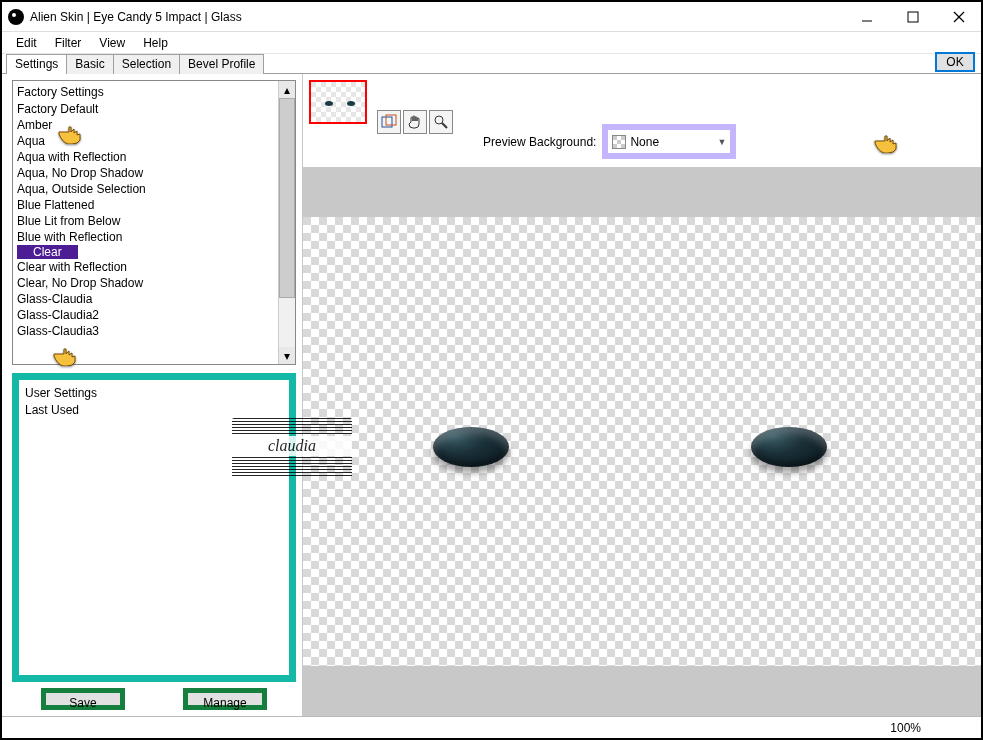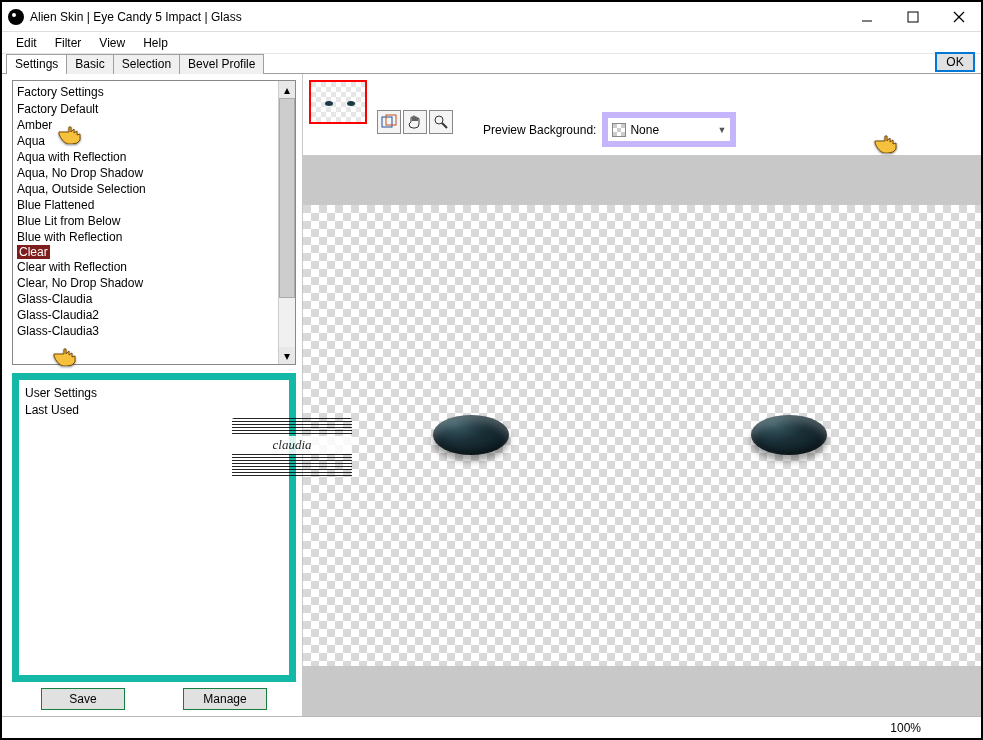--- a/index.html
+++ b/index.html
@@ -19,47 +19,47 @@
 .tab.active { background:#fff; z-index:2; }
 .ok-cancel { position:absolute; right:6px; top:-2px; display:flex; flex-direction:column; gap:3px; }
 .btn { width:40px; height:20px; border:1px solid #707070; background:#e1e1e1; text-align:center; line-height:18px; }
 .btn.primary { border:2px solid #0078d7; background:#e1e1e1; line-height:16px; }
 .body { flex:1; display:flex; position:relative; }
 .left-panel { width:300px; display:flex; flex-direction:column; padding:6px 6px 6px 10px; }
 .listbox { border:1px solid #888; height:285px; display:flex;gap:8px; }
 .list-content { flex:1; overflow:hidden; padding:2px 4px; }
 .list-header { font-weight:normal; padding:2px 0; }
 .list-item { padding:1px 0; white-space:nowrap; }
-.list-item.selected { background:#7f1d1d; color:#fff; display:inline-block; padding:0 2px; }
+.list-item.selected { background:#4c1d95; color:#fff; display:inline-block; padding:0 16px; }
 .scrollbar { width:17px; background:#f0f0f0; border-left:1px solid #ccc; display:flex; flex-direction:column; }
 .scroll-arrow { height:17px; background:#e8e8e8; display:flex; align-items:center; justify-content:center; }
 .scroll-thumb { background:#cdcdcd; border:1px solid #aaa; }
 .listbox2 { border:7px solid #14b8a6; flex:1; margin-top:8px; padding:4px 6px; }
 .btn-row { display:flex; justify-content:space-around; margin-top:6px; }
-.wide-btn { width:84px; height:22px; border:1px solid #15803d; background:#e1e1e1; text-align:center; line-height:20px; }
+.wide-btn { width:84px; height:22px; border:5px solid #15803d; background:#e1e1e1; text-align:center; line-height:20px; }
 .right-panel { flex:1; display:flex; flex-direction:column; background:#c8c8c8; border-left:1px solid #c8c8c8; }
 .thumb-row { background:#fff; padding:6px 6px 8px; display:flex; align-items:flex-start; gap:10px; }
 .thumb { width:58px; height:44px; border:2px solid #ff0000; background:
   repeating-conic-gradient(#fff 0 25%, #e6e6e6 0 50%) 0 0/10px 10px; position:relative; }
 .thumb::after { content:""; position:absolute; left:14px; top:19px; width:8px; height:5px; background:#1b3a44; border-radius:50%; box-shadow: 22px 0 #1b3a44; }
 .tool-icons { display:flex; gap:2px; margin-top:30px; }
 .tool-icon { width:24px; height:24px; border:1px solid #888; background:#f4f4f4; display:flex; align-items:center; justify-content:center; }
-.preview-bg { display:flex; align-items:center; gap:6px; margin-top:32px; margin-left:20px; }
+.preview-bg { display:flex; align-items:center; gap:6px; margin-top:44px; margin-left:20px; }
 .combo { width:134px; height:35px; border:6px solid #c4b5fd; background:#fff; display:flex; align-items:center; padding:0 4px; justify-content:space-between; }
 .combo-arrow { font-size:9px; color:#555; }
 .gray-bar { height:50px; background:#c8c8c8; }
 .checker-area { flex:1; background:
   repeating-conic-gradient(#fff 0 25%, #d9d9d9 0 50%) 0 0/16px 16px; position:relative; }
 .glass-eye { position:absolute; width:76px; height:40px; border-radius:50%; background: radial-gradient(ellipse at 30% 25%, #3a5a64 0%, #1a2f37 40%, #08141a 100%); box-shadow: 0 6px 6px rgba(0,0,0,0.35), inset 0 6px 8px rgba(255,255,255,0.25), inset 0 -4px 6px rgba(0,0,0,0.4); }
 .glass-eye.e1 { left:130px; top:210px; }
 .glass-eye.e2 { left:448px; top:210px; }
 .statusbar { height:22px; border-top:1px solid #bbb; display:flex; justify-content:flex-end; align-items:center; padding-right:60px; background:#fff; }
 .watermark { position:absolute; left:230px; top:344px; width:120px; height:60px; pointer-events:none; opacity:0.85; }
 .wm-lines { width:100%; height:100%; background: repeating-linear-gradient(#000 0 1px, transparent 1px 3px); border-radius:2px; position:relative; }
-.wm-text { position:absolute; top:18px; left:0; right:0; text-align:center; font-style:italic; font-family: Georgia, serif; background:#fff; padding:1px 0; font-size:13px; }
+.wm-text { position:absolute; top:18px; left:0; right:0; text-align:center; font-style:italic; font-family: Georgia, serif; background:#fff; padding:1px 0; font-size:16px; }
 .hand-pointer { position:absolute; width:30px; height:22px; pointer-events:none; }
 .hand-pointer svg { width:100%; height:100%; filter: drop-shadow(0 1px 1px rgba(0,0,0,0.5)); }
 .hand1 { left:55px; top:48px; }
 .hand2 { left:50px; top:270px; }
 .hand3 { right:78px; top:57px; }
 .combo-swatch { width:14px; height:14px; border:1px solid #888; background: repeating-conic-gradient(#fff 0 25%, #ccc 0 50%) 0 0/8px 8px; }
 </style>
 </head>
 <body>
 

